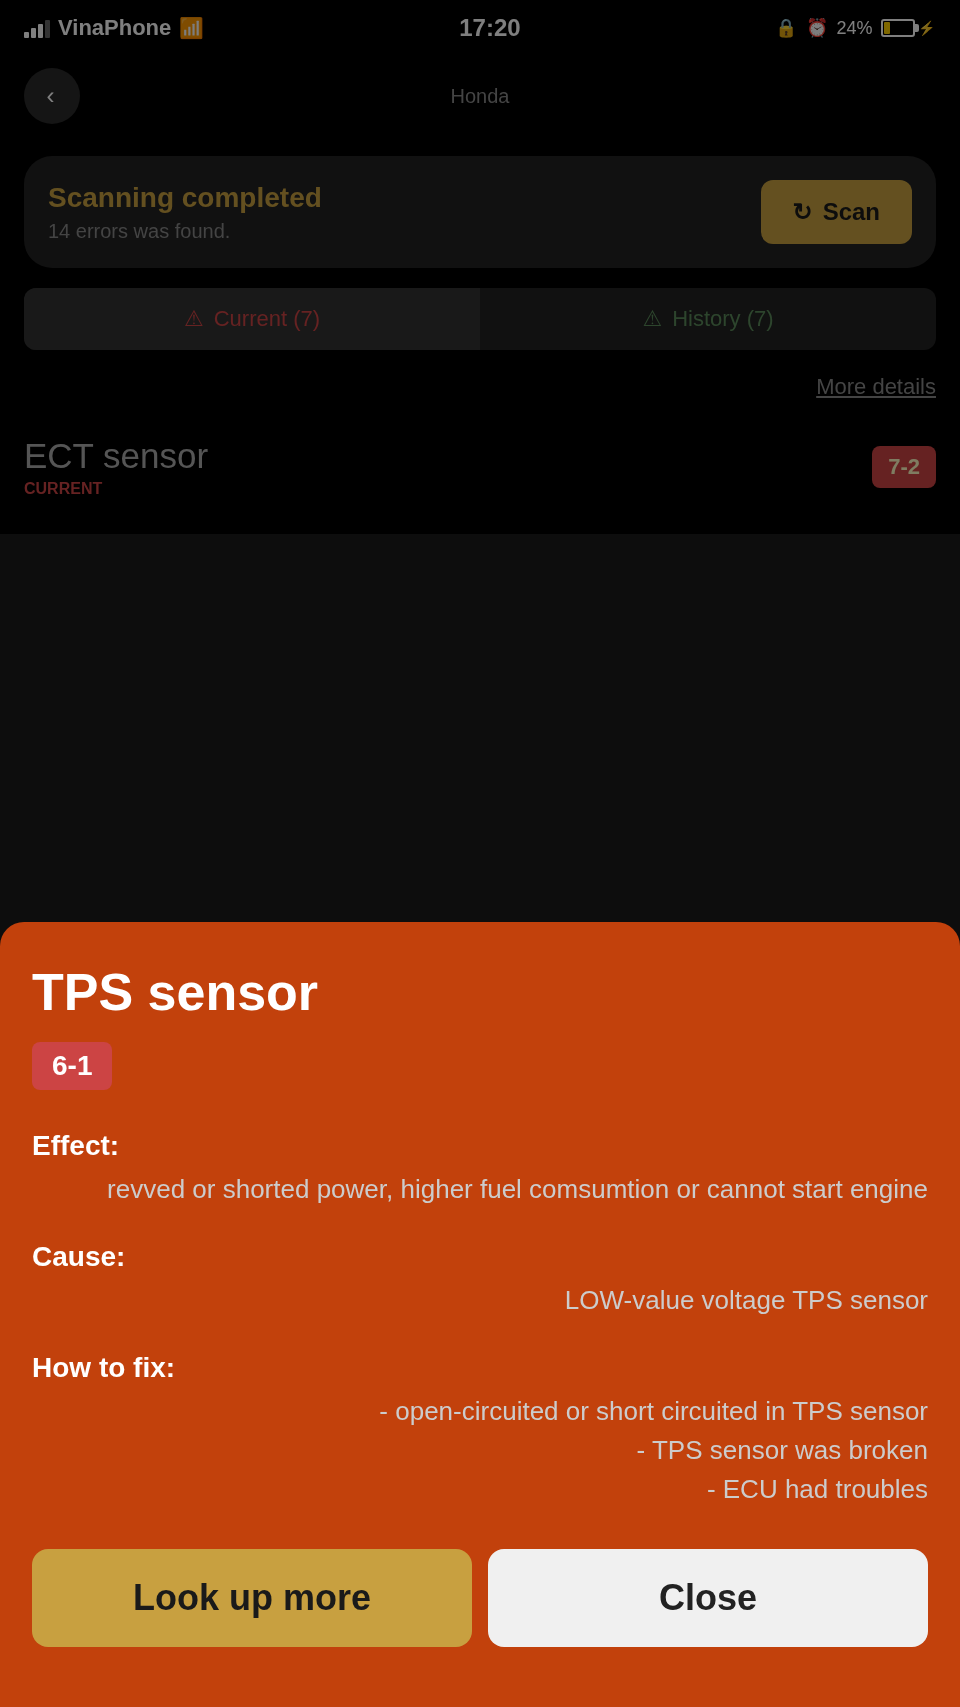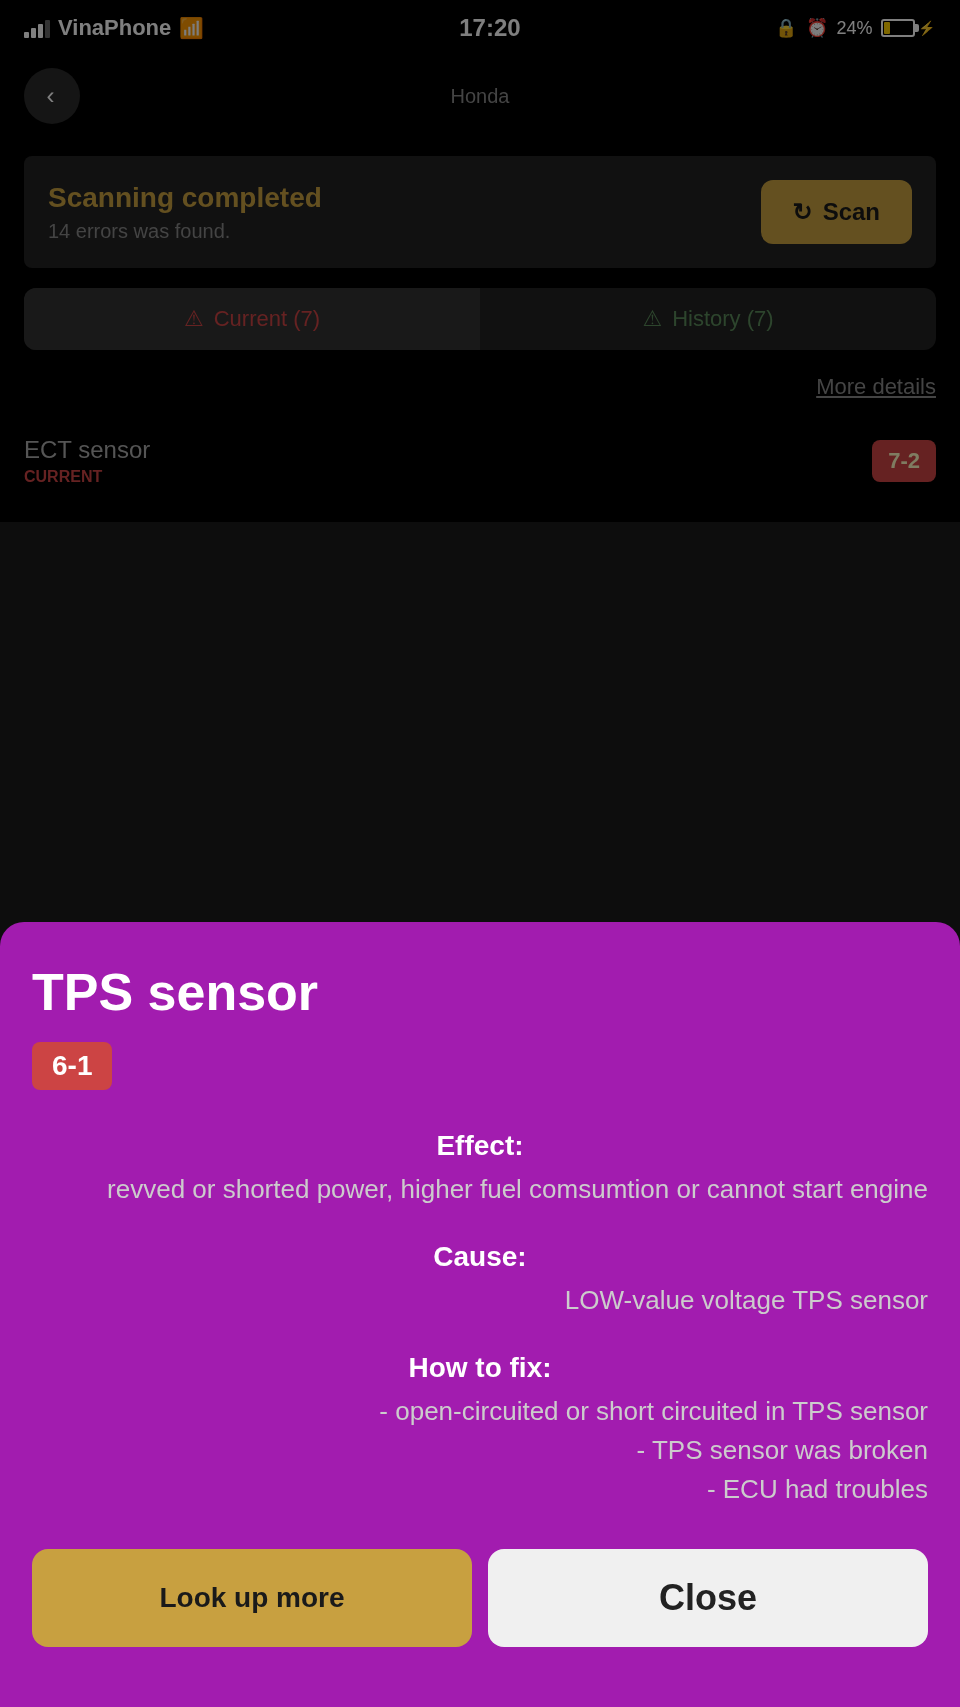--- a/index.html
+++ b/index.html
@@ -120,21 +120,21 @@
 
     
     .main-content {
       background: #000;
       padding: 16px 24px;
     }
 
     
     .scan-card {
       background: #222;
-      border-radius: 8px;
+      border-radius: 28px;
       padding: 24px;
       display: flex;
       align-items: center;
       justify-content: space-between;
       margin-bottom: 20px;
     }
     .scan-info {}
     .scan-status {
       font-size: 28px;
       font-weight: 700;
@@ -200,21 +200,21 @@
     }
 
     
     .sensor-row {
       display: flex;
       align-items: center;
       justify-content: space-between;
       padding: 20px 0;
     }
     .sensor-info {}
-    .sensor-name { font-size: 24px; color: #aaa; margin-bottom: 4px; }
+    .sensor-name { font-size: 35px; color: #aaa; margin-bottom: 4px; }
     .sensor-status { font-size: 16px; color: #cc4444; font-weight: 600; }
     .sensor-code {
       background: #cc4444;
       color: #fef9c3;
       padding: 8px 16px;
       border-radius: 8px;
       font-size: 22px;
       font-weight: 600;
     }
 
@@ -228,21 +228,21 @@
       background: rgba(0,0,0,0.5);
       z-index: 10;
     }
 
     
     .bottom-sheet {
       position: absolute;
       bottom: 0;
       left: 0;
       right: 0;
-      background: #a21caf;
+      background: #c2410c;
       border-radius: 24px 24px 0 0;
       padding: 40px 32px 60px;
       z-index: 20;
     }
 
     .sheet-sensor-title {
       font-size: 52px;
       font-weight: 700;
       color: #fff;
       margin-bottom: 20px;
@@ -258,42 +258,41 @@
       border-radius: 8px;
       margin-bottom: 40px;
     }
 
     .sheet-section { margin-bottom: 32px; }
     .sheet-section-title {
       font-size: 28px;
       font-weight: 700;
       color: #fff;
       margin-bottom: 8px;
-      text-align: center;
     }
     .sheet-section-text {
       font-size: 26px;
       color: #ccc;
       line-height: 1.5;
       text-align: right;
     }
 
     
     .sheet-buttons {
       display: flex;
       gap: 16px;
       margin-top: 40px;
     }
     .btn-lookup {
       flex: 1;
       padding: 28px;
       background: #c8a040;
       border: none;
       border-radius: 16px;
-      font-size: 28px;
+      font-size: 36px;
       font-weight: 600;
       color: #1a1a1a;
       cursor: pointer;
     }
     .btn-close {
       flex: 1;
       padding: 28px;
       background: #f0f0f0;
       border: none;
       border-radius: 16px;

